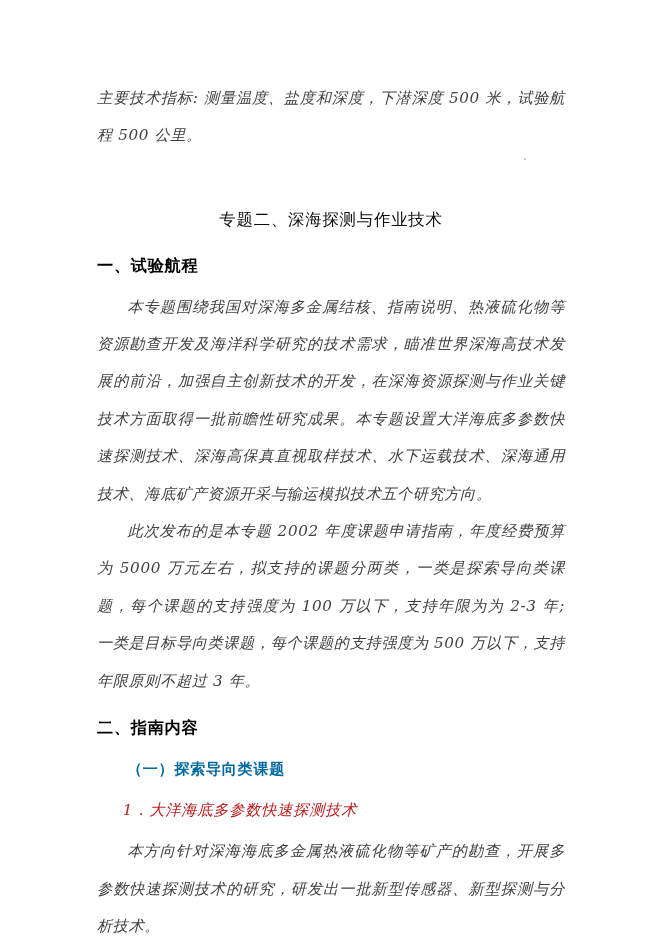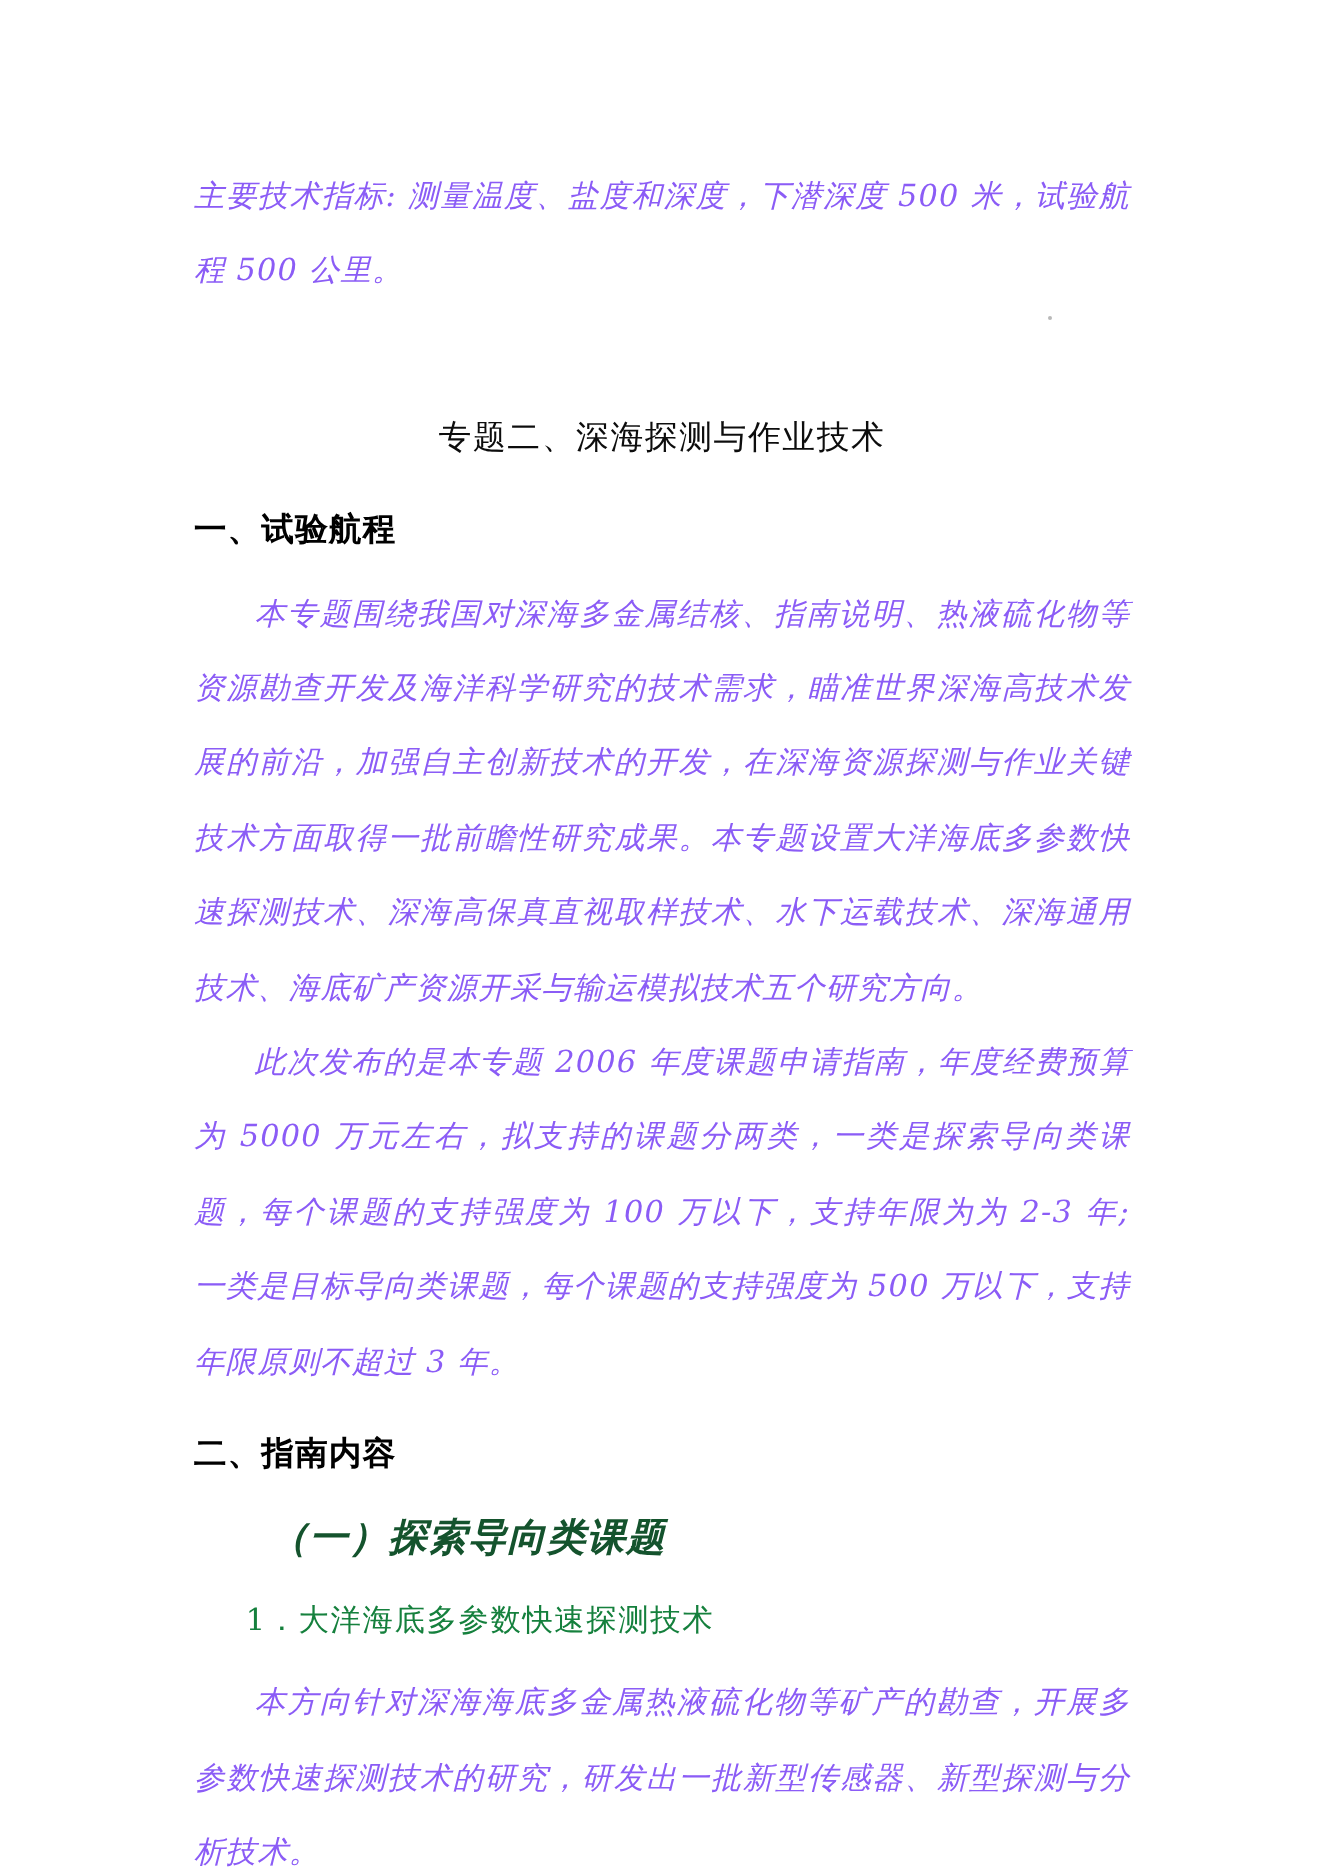--- a/index.html
+++ b/index.html
@@ -23,21 +23,21 @@
     left: 97px;
     top: 0;
     width: 468px;
   }
 
   
   .body-p {
     font-family: "DejaVu Serif", "Liberation Serif", serif;
     font-size: 15.2px;
     line-height: 37.4px;
-    color: #8b5cf6;
+    color: #404040;
     text-align: justify;
     text-justify: inter-ideograph;
     letter-spacing: 0.6px;
     margin: 0;
     font-style: italic;
     font-weight: 400;
   }
 
   .indent2 {
     text-indent: 2em;
@@ -62,36 +62,36 @@
     line-height: 37.4px;
     font-weight: 700;
     color: #000000;
     letter-spacing: 0.7px;
     margin: 0;
     font-style: normal;
   }
 
   .h-subsection {
     font-family: "DejaVu Serif", "Liberation Serif", serif;
-    font-size: 19px;
+    font-size: 15px;
     line-height: 37.4px;
     font-weight: 700;
-    font-style: italic;
-    color: #14532d;
+    color: #0369a1;
     letter-spacing: 0.8px;
     margin: 0;
     text-indent: 2em;
   }
 
   .h-item {
     font-family: "DejaVu Serif", "Liberation Serif", serif;
     font-size: 15.2px;
     line-height: 37.4px;
     font-weight: 400;
-    color: #15803d;
+    font-style: italic;
+    color: #b91c1c;
     letter-spacing: 0.8px;
     margin: 0;
     text-indent: 1.7em;
   }
 
   
   .sp-top      { height: 80px; }
   .sp-gap-lg   { height: 46px; }
   .sp-gap-sm   { height: 9px; }
   .sp-gap-xs   { height: 4px; }
@@ -126,21 +126,21 @@
     <h1 class="h-topic">专题二、深海探测与作业技术</h1>
 
     <div class="sp-gap-sm"></div>
 
     <h2 class="h-section">一、试验航程</h2>
 
     <div class="sp-gap-xs"></div>
 
     <p class="body-p indent2">本专题围绕我国对深海多金属结核、指南说明、热液硫化物等资源勘查开发及海洋科学研究的技术需求，瞄准世界深海高技术发展的前沿，加强自主创新技术的开发，在深海资源探测与作业关键技术方面取得一批前瞻性研究成果。本专题设置大洋海底多参数快速探测技术、深海高保真直视取样技术、水下运载技术、深海通用技术、海底矿产资源开采与输运模拟技术五个研究方向。</p>
 
-    <p class="body-p indent2">此次发布的是本专题 2006 年度课题申请指南，年度经费预算为 5000 万元左右，拟支持的课题分两类，一类是探索导向类课题，每个课题的支持强度为 100 万以下，支持年限为为 2-3 年; 一类是目标导向类课题，每个课题的支持强度为 500 万以下，支持年限原则不超过 3 年。</p>
+    <p class="body-p indent2">此次发布的是本专题 2002 年度课题申请指南，年度经费预算为 5000 万元左右，拟支持的课题分两类，一类是探索导向类课题，每个课题的支持强度为 100 万以下，支持年限为为 2-3 年; 一类是目标导向类课题，每个课题的支持强度为 500 万以下，支持年限原则不超过 3 年。</p>
 
     <div class="sp-gap-sm"></div>
 
     <h2 class="h-section">二、指南内容</h2>
 
     <div class="sp-gap-xs"></div>
 
     <h3 class="h-subsection">（一）探索导向类课题</h3>
 
     <div class="sp-gap-xs"></div>

